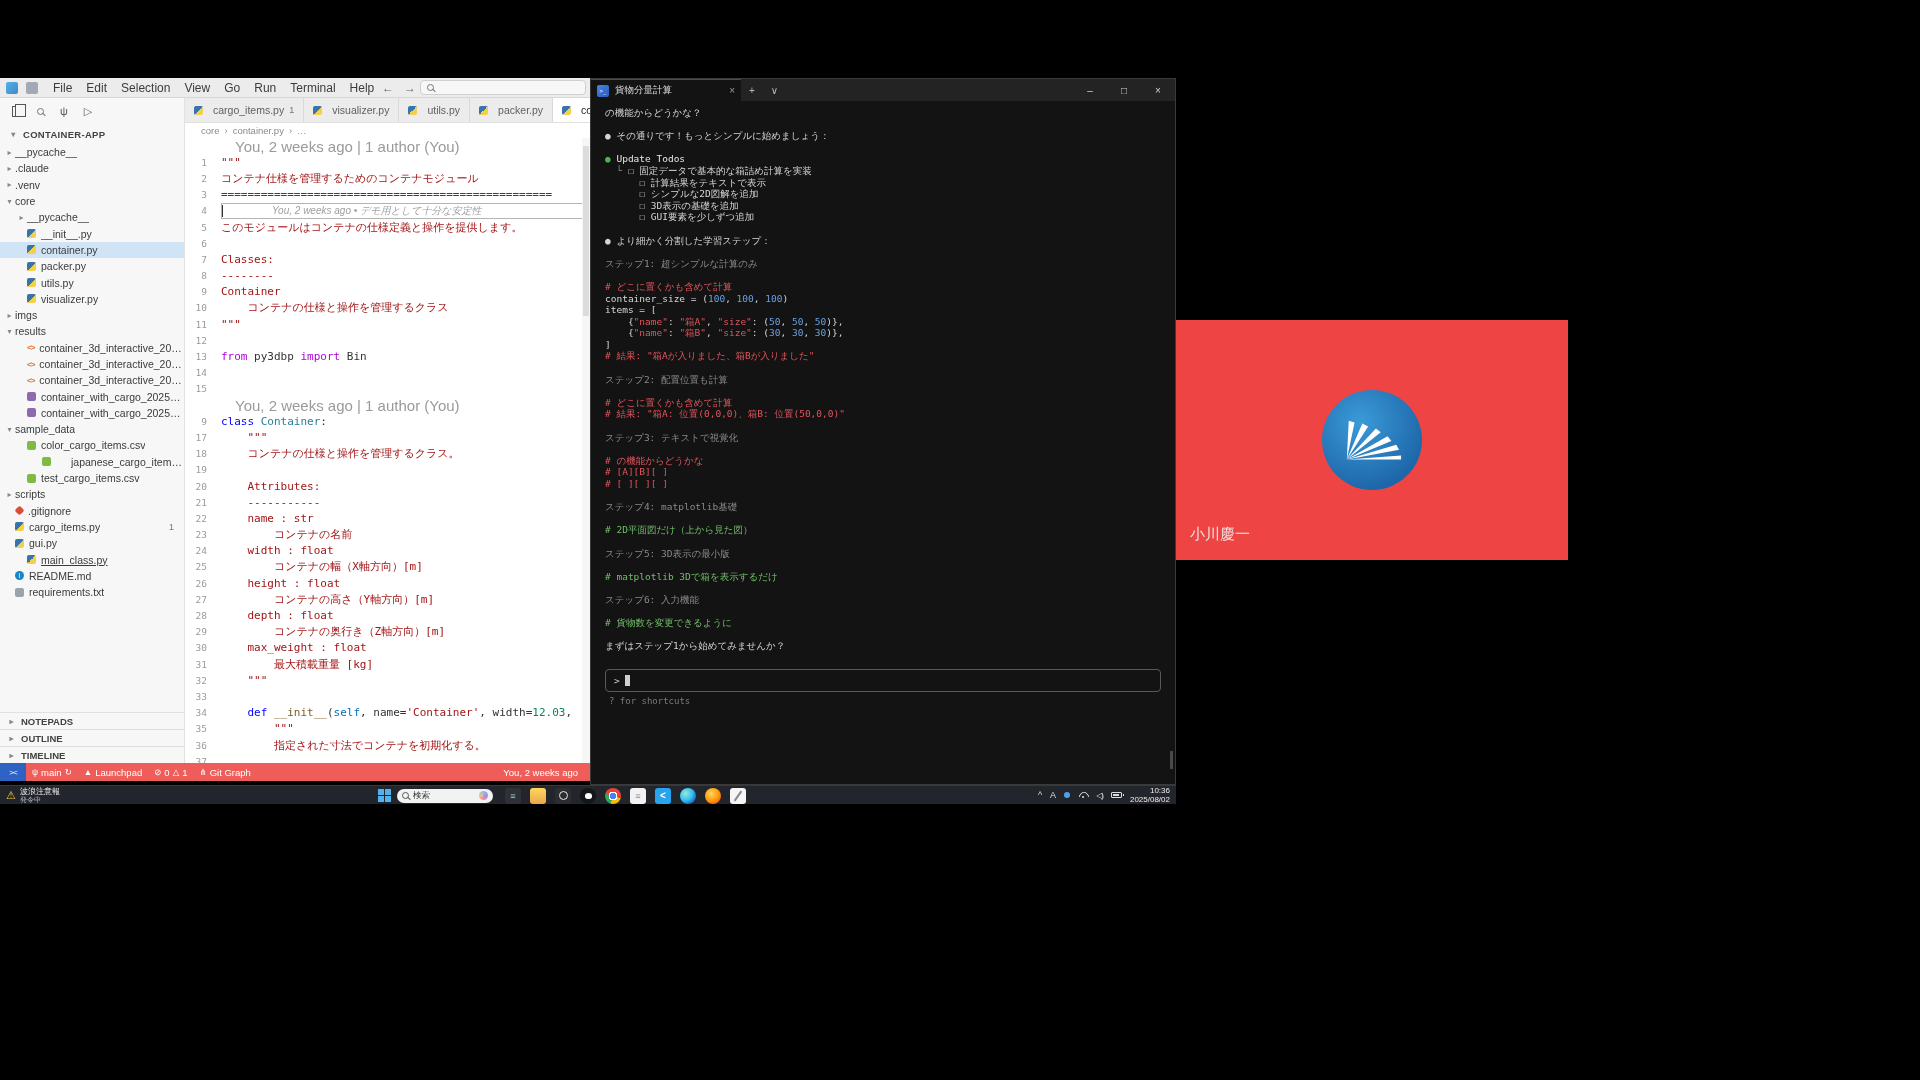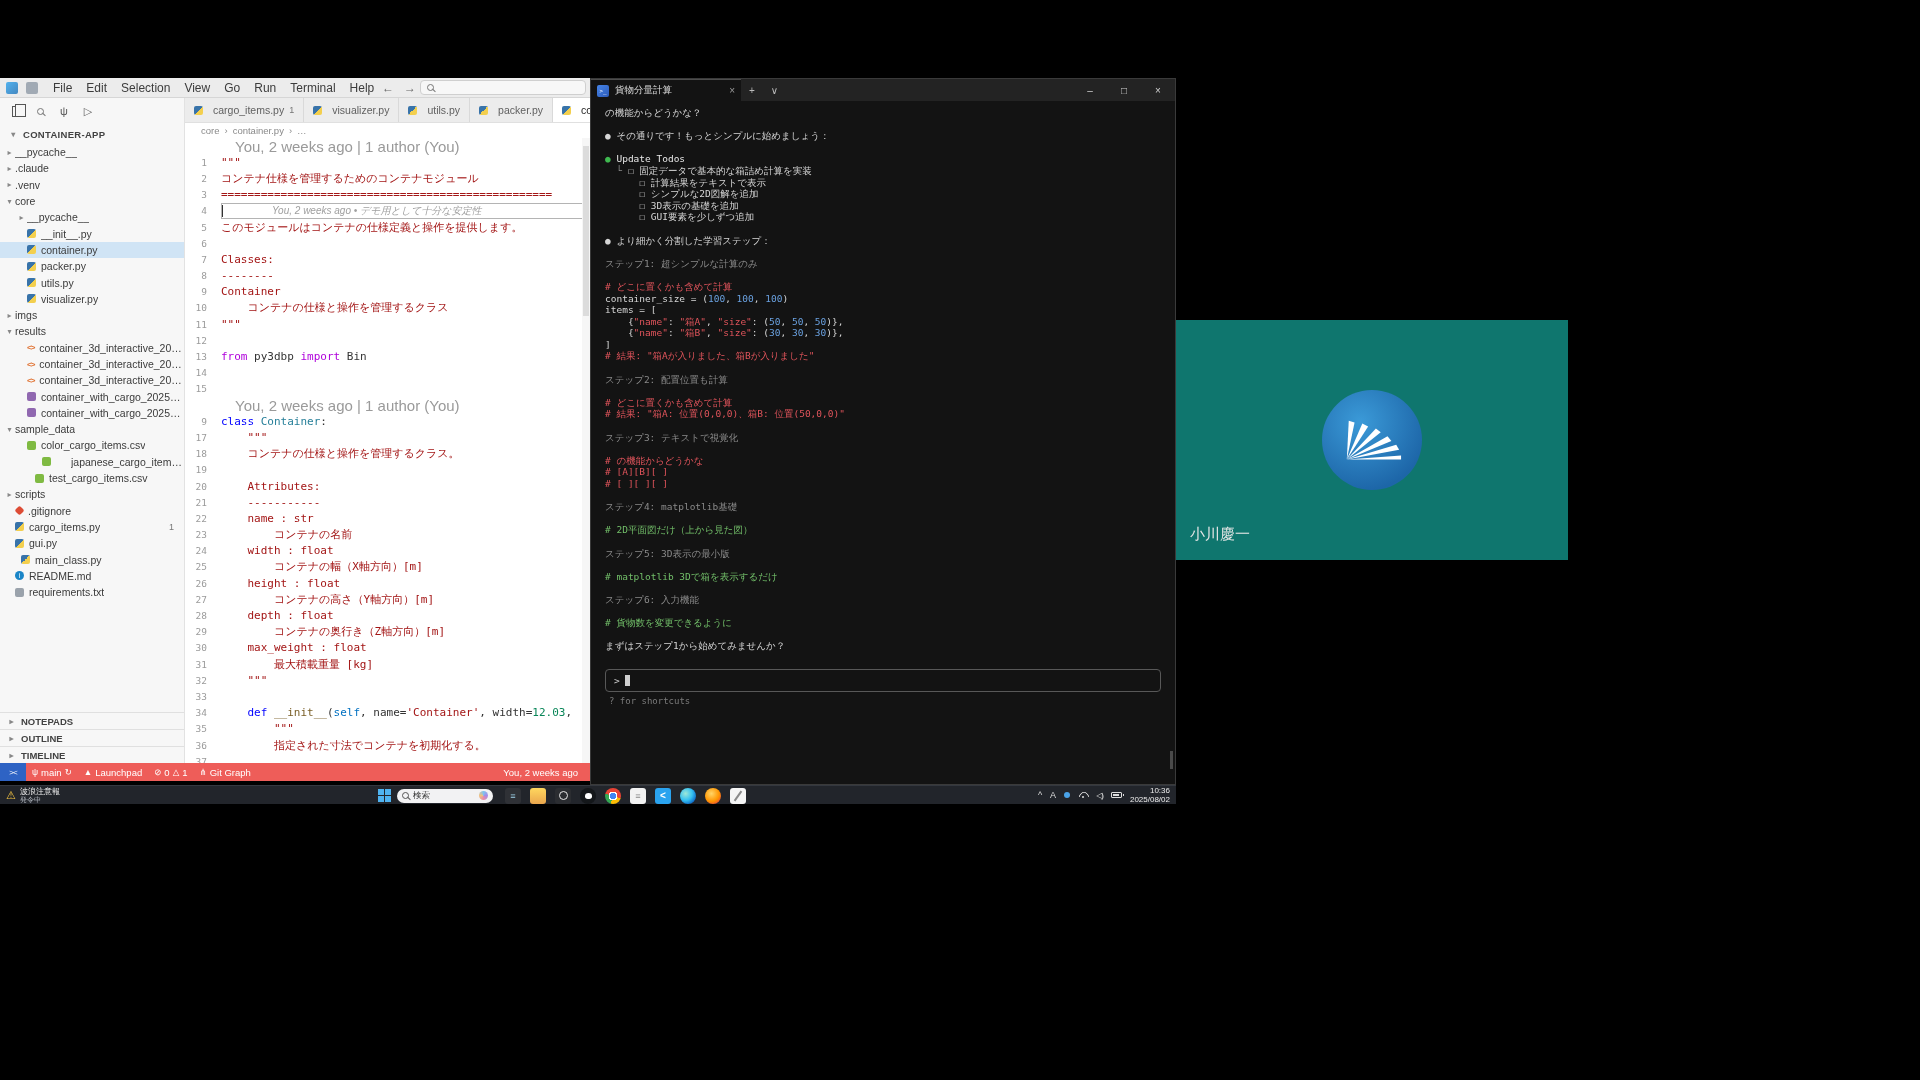--- a/index.html
+++ b/index.html
@@ -115,21 +115,21 @@
   .tray-status-dot{width:6px;height:6px;border-radius:50%;background:#4aa3e8}
   .tray-wifi{width:10px;height:8px;position:relative}
   .tray-wifi::before{content:"";position:absolute;left:1px;top:1px;width:8px;height:8px;border:1px solid #ddd;border-radius:50%;border-bottom-color:transparent;border-left-color:transparent;transform:rotate(-45deg)}
   .tray-wifi::after{content:"";position:absolute;left:4px;top:5px;width:2px;height:2px;background:#ddd;border-radius:50%}
   .tray-volume::before{content:"◁)";font-size:8px;letter-spacing:-1px}
   .tray-battery{width:11px;height:6px;border:1px solid #ddd;border-radius:1px;position:relative}
   .tray-battery::before{content:"";position:absolute;left:1px;top:1px;bottom:1px;width:6px;background:#ddd}
   .tray-battery::after{content:"";position:absolute;right:-3px;top:1px;width:1px;height:2px;background:#ddd}
   #clock{text-align:right;font-size:8px;color:#ececec;line-height:9px}
   
-  #ptile{position:absolute;left:1176px;top:320px;width:392px;height:240px;background:#0f766e}
+  #ptile{position:absolute;left:1176px;top:320px;width:392px;height:240px;background:#ef4444}
   #avatar{position:absolute;left:146px;top:70px;width:100px;height:100px;border-radius:50%;background:radial-gradient(circle at 38% 32%,#3b9ad8,#1d66a8 75%);display:flex;align-items:center;justify-content:center}
   #pname{position:absolute;left:14px;top:205px;color:#e8e8e8;font-size:15px}
 </style>
 </head>
 <body>
 
 <div id="vscode">
   <div id="menubar">
     <span class="tl-ic logo"></span>
     <span class="tl-ic"></span>
@@ -249,21 +249,21 @@
         <div class="trow" style="padding-left: 16px;">
           <span class="chev"></span>
           <span class="fi fi-csv"></span>
           <span class="tlabel">color_cargo_items.csv</span>
         </div>
         <div class="trow" style="padding-left: 16px; gap: 15px;">
           <span class="chev"></span>
           <span class="fi fi-csv"></span>
           <span class="tlabel">japanese_cargo_items.csv</span>
         </div>
-        <div class="trow" style="padding-left: 24px;">
+        <div class="trow" style="padding-left: 16px;">
           <span class="chev"></span>
           <span class="fi fi-csv"></span>
           <span class="tlabel">test_cargo_items.csv</span>
         </div>
         <div class="trow" style="padding-left: 4px;">
           <span class="chev">▸</span>
           <span class="tlabel">scripts</span>
         </div>
         <div class="trow" style="padding-left: 4px;">
           <span class="chev"></span>
@@ -274,21 +274,21 @@
           <span class="chev"></span>
           <span class="fi fi-py"></span>
           <span class="tlabel">cargo_items.py</span>
           <span class="badge">1</span>
         </div>
         <div class="trow" style="padding-left: 4px;">
           <span class="chev"></span>
           <span class="fi fi-py"></span>
           <span class="tlabel">gui.py</span>
         </div>
-        <div class="trow" style="padding-left: 10px;">
+        <div class="trow" style="padding-left: 16px; text-decoration: underline;">
           <span class="chev"></span>
           <span class="fi fi-py"></span>
           <span class="tlabel">main_class.py</span>
         </div>
         <div class="trow" style="padding-left: 4px;">
           <span class="chev"></span>
           <span class="fi fi-info">i</span>
           <span class="tlabel">README.md</span>
         </div>
         <div class="trow" style="padding-left: 4px;">

